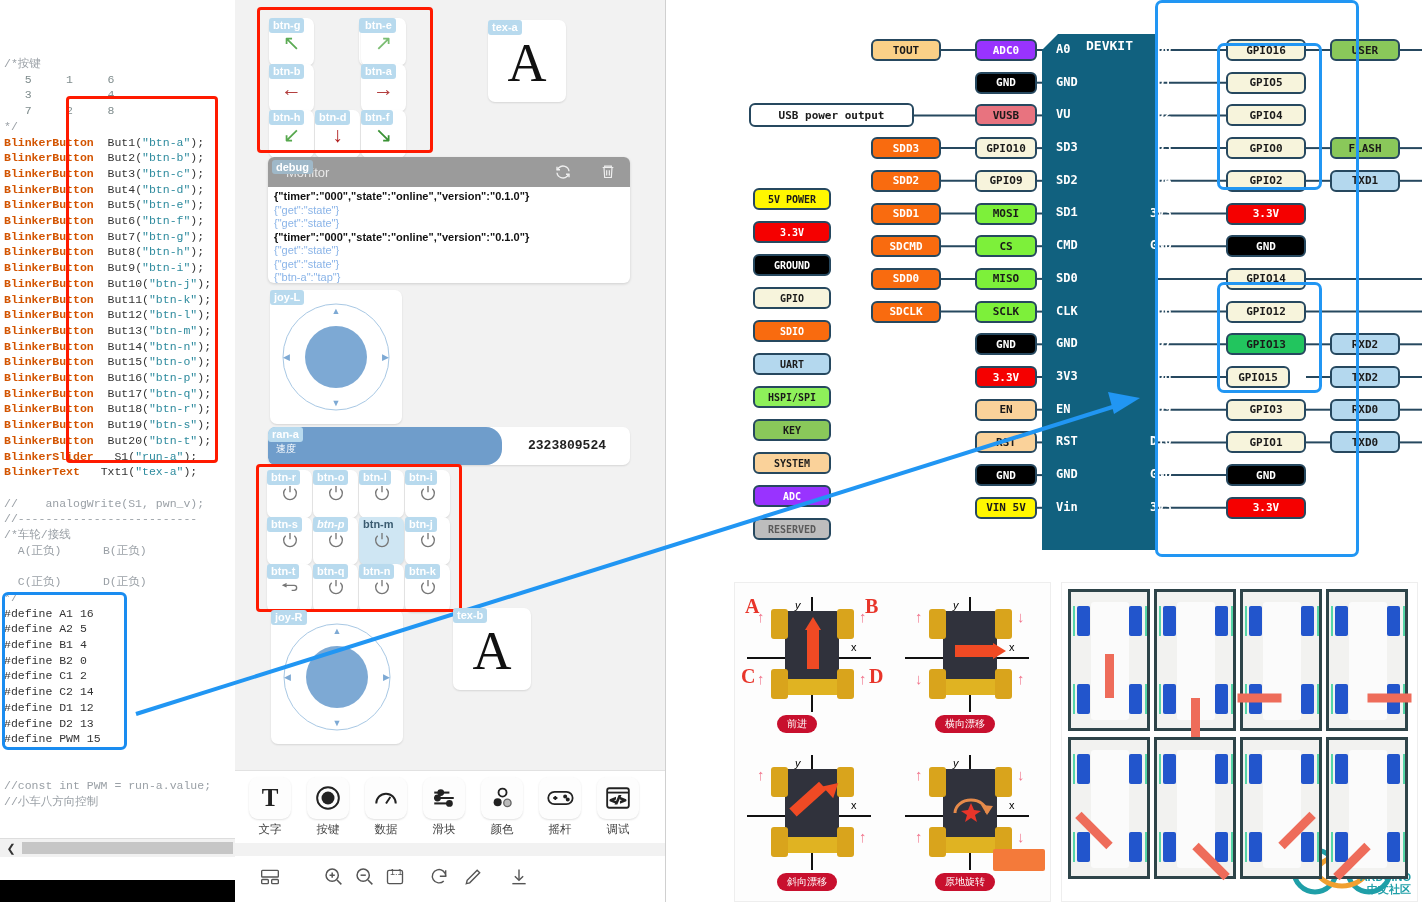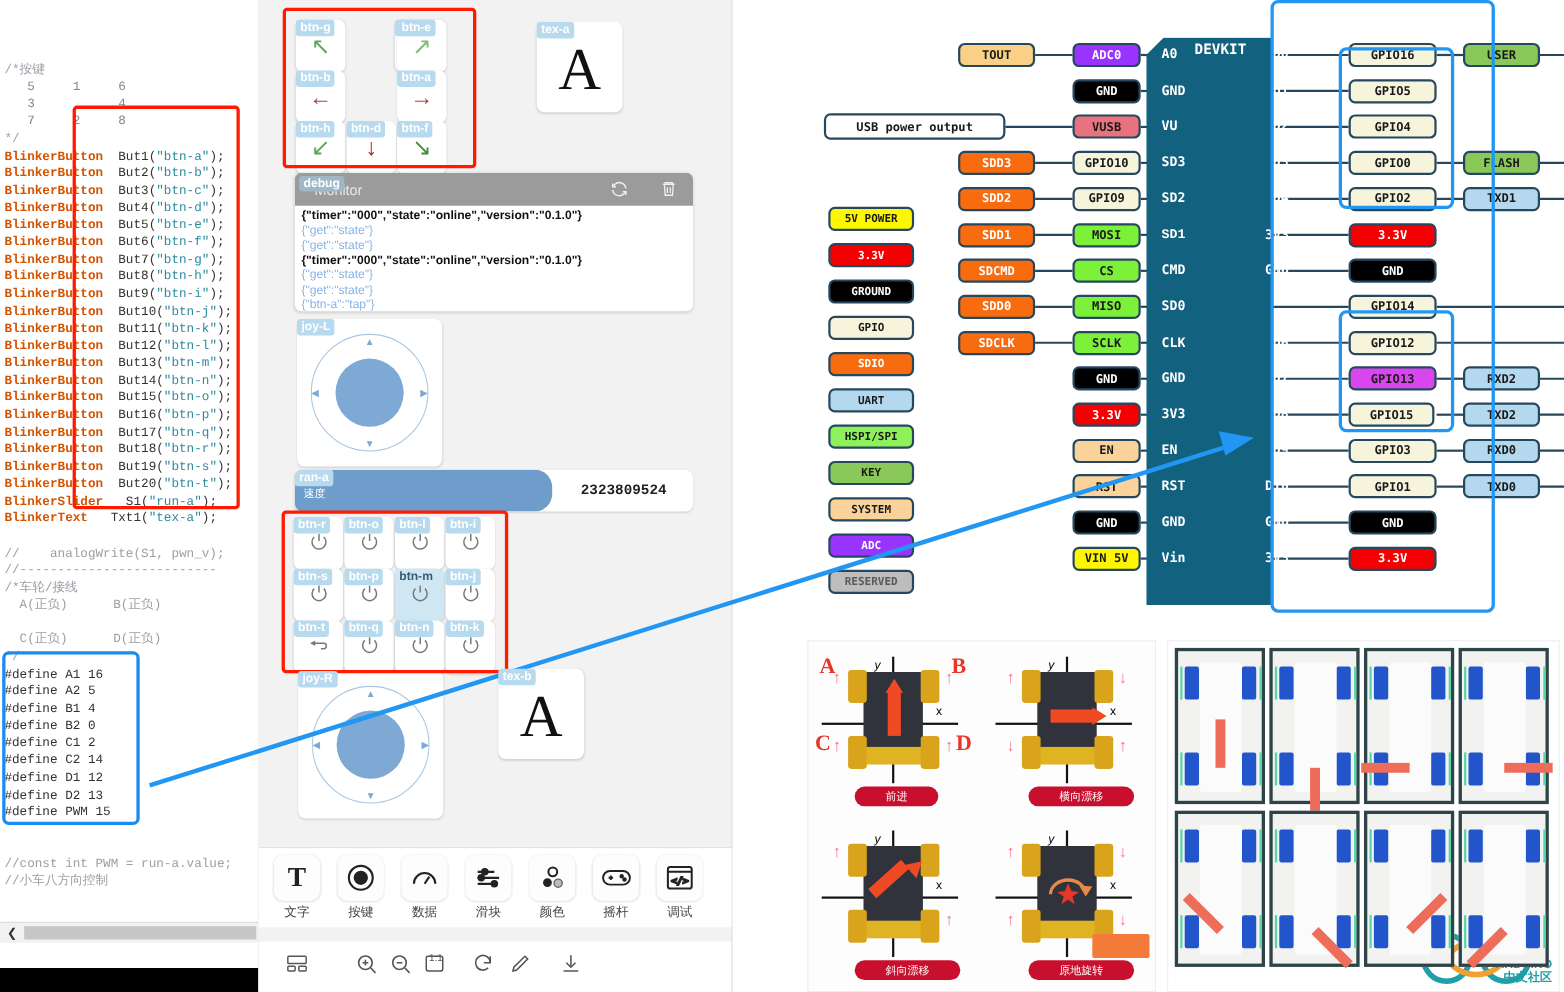--- a/index.html
+++ b/index.html
@@ -76,21 +76,21 @@
   .pbox{position:absolute;border:2px solid #26485f;border-radius:6px;font-family:"DejaVu Sans Mono", monospace;font-weight:bold;font-size:11px;
         display:flex;align-items:center;justify-content:center;box-sizing:border-box;}
   .chipbody{position:absolute;background:#11617f;}
   .pinlab{position:absolute;color:#fff;font-family:"DejaVu Sans Mono",monospace;font-weight:bold;font-size:12px;}
   .hl{position:absolute;border:3px solid #2196f3;border-radius:7px;pointer-events:none;}
 
   #pics{position:absolute;left:0;top:560px;width:756px;height:342px;background:#fff;}
   #pic-left{position:absolute;left:68px;top:22px;width:315px;height:318px;background:#fdfdfd;border:1px solid #eee;}
   #pic-right{position:absolute;left:395px;top:22px;width:355px;height:318px;background:#fff;border:1px solid #eee;}
   .cardcell{position:absolute;}
-  .carlabel{position:absolute;background:#c8102e;color:#fff;font-size:10px;border-radius:9px;padding:2px 28px;white-space:nowrap;}
+  .carlabel{position:absolute;background:#c8102e;color:#fff;font-size:10px;border-radius:9px;padding:2px 10px;white-space:nowrap;}
   .axis{position:absolute;background:#111;}
   .pinkar{position:absolute;color:#f2788f;font-size:15px;line-height:1;}
   .bigletter{position:absolute;color:#e8352a;font-size:20px;font-weight:bold;font-family:"Liberation Serif",serif;}
   .carbody{position:absolute;background:#30323c;border-radius:3px;}
   .carbot{position:absolute;background:#e0b322;}
   .wheel{position:absolute;background:#d9a41c;border-radius:3px;}
   .redarrow{position:absolute;background:#f04a24;}
   .gcell{position:absolute;background:#f2f2f0;}
   .gwheel{position:absolute;background:#2255cc;border-radius:2px;}
   .gtick{position:absolute;background:#55d6a8;width:2px;}
@@ -285,21 +285,21 @@
               <path d="M6.5 6.5a8 8 0 1 0 11 0"></path>
             </svg></span>
         </div>
         <div class="widget btnw" style="position: absolute; left: 32px; top: 517px;">
           <span class="wlabel">btn-s</span>
           <span class="pwr-ico"><svg width="19" height="19" viewBox="0 0 24 24" fill="none" stroke="#777" stroke-width="1.7">
               <path d="M12 3v8"></path>
               <path d="M6.5 6.5a8 8 0 1 0 11 0"></path>
             </svg></span>
         </div>
-        <div class="widget btnw" style="position: absolute; left: 78px; top: 517px;">
+        <div class="widget btnw" style="position: absolute; left: 78px; top: 517px; font-style: italic;">
           <span class="wlabel">btn-p</span>
           <span class="pwr-ico"><svg width="19" height="19" viewBox="0 0 24 24" fill="none" stroke="#777" stroke-width="1.7">
               <path d="M12 3v8"></path>
               <path d="M6.5 6.5a8 8 0 1 0 11 0"></path>
             </svg></span>
         </div>
         <div class="widget btnw" style="position: absolute; left: 124px; top: 517px; background: rgb(207, 230, 243);">
           <span class="wlabel" style="background:#cfe6f3;color:#3a5b70;">btn-m</span>
           <span class="pwr-ico"><svg width="19" height="19" viewBox="0 0 24 24" fill="none" stroke="#777" stroke-width="1.7">
               <path d="M12 3v8"></path>
@@ -623,22 +623,22 @@
     <div id="col-inner-right">
         <div class="pbox" style="left: 560px; top: 39px; width: 80px; height: 22px; background: rgb(247, 244, 220); color: rgb(26, 26, 26);">GPIO16</div>
         <div class="pbox" style="left: 560px; top: 71.7px; width: 80px; height: 22px; background: rgb(247, 244, 220); color: rgb(26, 26, 26);">GPIO5</div>
         <div class="pbox" style="left: 560px; top: 104.4px; width: 80px; height: 22px; background: rgb(247, 244, 220); color: rgb(26, 26, 26);">GPIO4</div>
         <div class="pbox" style="left: 560px; top: 137.1px; width: 80px; height: 22px; background: rgb(247, 244, 220); color: rgb(26, 26, 26);">GPIO0</div>
         <div class="pbox" style="left: 560px; top: 169.8px; width: 80px; height: 22px; background: rgb(247, 244, 220); color: rgb(26, 26, 26);">GPIO2</div>
         <div class="pbox" style="left: 560px; top: 202.5px; width: 80px; height: 22px; background: rgb(245, 0, 0); color: rgb(255, 255, 255);">3.3V</div>
         <div class="pbox" style="left: 560px; top: 235.2px; width: 80px; height: 22px; background: rgb(0, 0, 0); color: rgb(255, 255, 255);">GND</div>
         <div class="pbox" style="left: 560px; top: 267.9px; width: 80px; height: 22px; background: rgb(247, 244, 220); color: rgb(26, 26, 26);">GPIO14</div>
         <div class="pbox" style="left: 560px; top: 300.6px; width: 80px; height: 22px; background: rgb(247, 244, 220); color: rgb(26, 26, 26);">GPIO12</div>
-        <div class="pbox" style="left: 560px; top: 333.3px; width: 80px; height: 22px; background: #d946ef; color: rgb(26, 26, 26);">GPIO13</div>
-        <div class="pbox" style="left: 560px; top: 366px; width: 78px; height: 22px; background: rgb(247, 244, 220); color: rgb(26, 26, 26);">GPIO15</div>
+        <div class="pbox" style="left: 560px; top: 333.3px; width: 80px; height: 22px; background: #22c55e; color: rgb(26, 26, 26);">GPIO13</div>
+        <div class="pbox" style="left: 560px; top: 366px; width: 64px; height: 22px; background: rgb(247, 244, 220); color: rgb(26, 26, 26);">GPIO15</div>
         <div class="pbox" style="left: 560px; top: 398.7px; width: 80px; height: 22px; background: rgb(247, 244, 220); color: rgb(26, 26, 26);">GPIO3</div>
         <div class="pbox" style="left: 560px; top: 431.4px; width: 80px; height: 22px; background: rgb(247, 244, 220); color: rgb(26, 26, 26);">GPIO1</div>
         <div class="pbox" style="left: 560px; top: 464.1px; width: 80px; height: 22px; background: rgb(0, 0, 0); color: rgb(255, 255, 255);">GND</div>
         <div class="pbox" style="left: 560px; top: 496.8px; width: 80px; height: 22px; background: rgb(245, 0, 0); color: rgb(255, 255, 255);">3.3V</div>
       </div>
     <div id="col-far-right">
         <div class="pbox" style="left: 664px; top: 39px; width: 70px; height: 22px; background: rgb(138, 200, 90); color: rgb(26, 26, 26);">USER</div>
         <div class="pbox" style="left: 664px; top: 137.1px; width: 70px; height: 22px; background: rgb(138, 200, 90); color: rgb(26, 26, 26);">FLASH</div>
         <div class="pbox" style="left: 664px; top: 169.8px; width: 70px; height: 22px; background: rgb(180, 216, 238); color: rgb(26, 26, 26);">TXD1</div>
         <div class="pbox" style="left: 664px; top: 333.3px; width: 70px; height: 22px; background: rgb(180, 216, 238); color: rgb(26, 26, 26);">RXD2</div>

